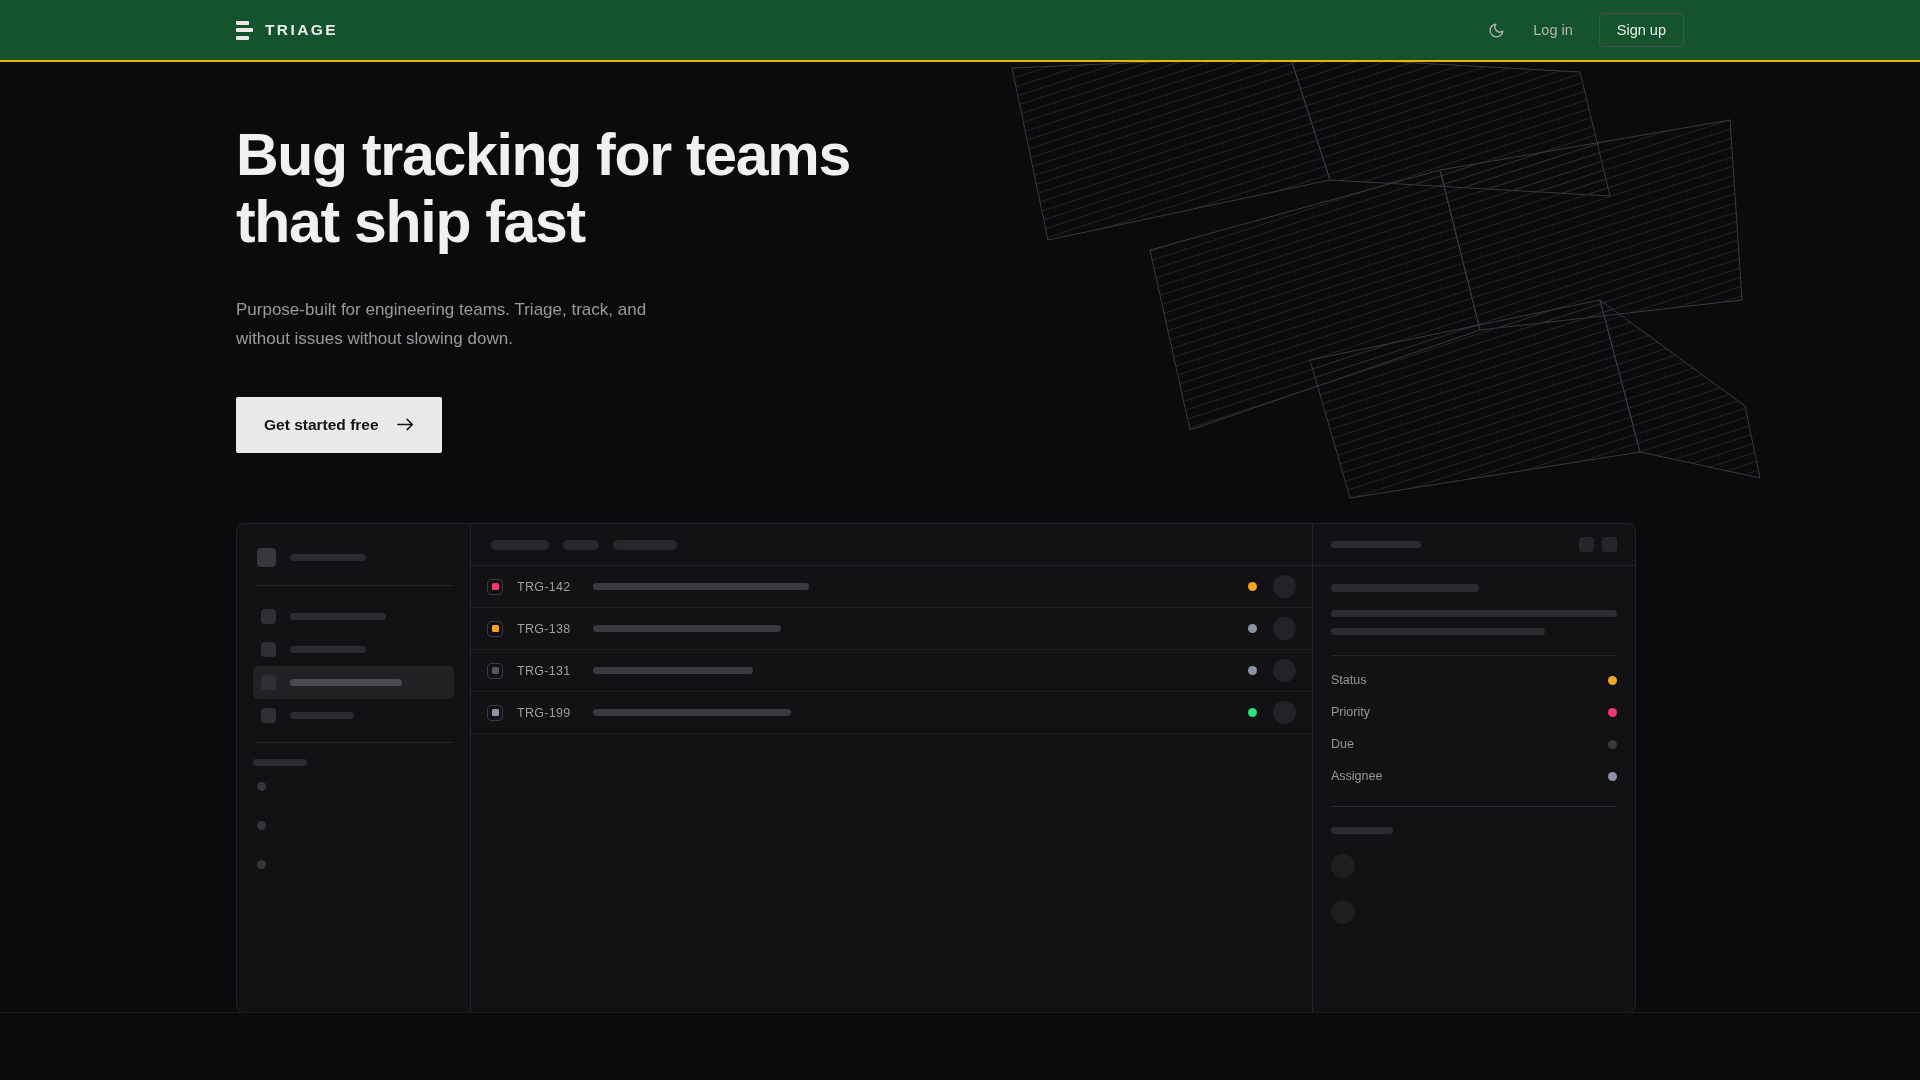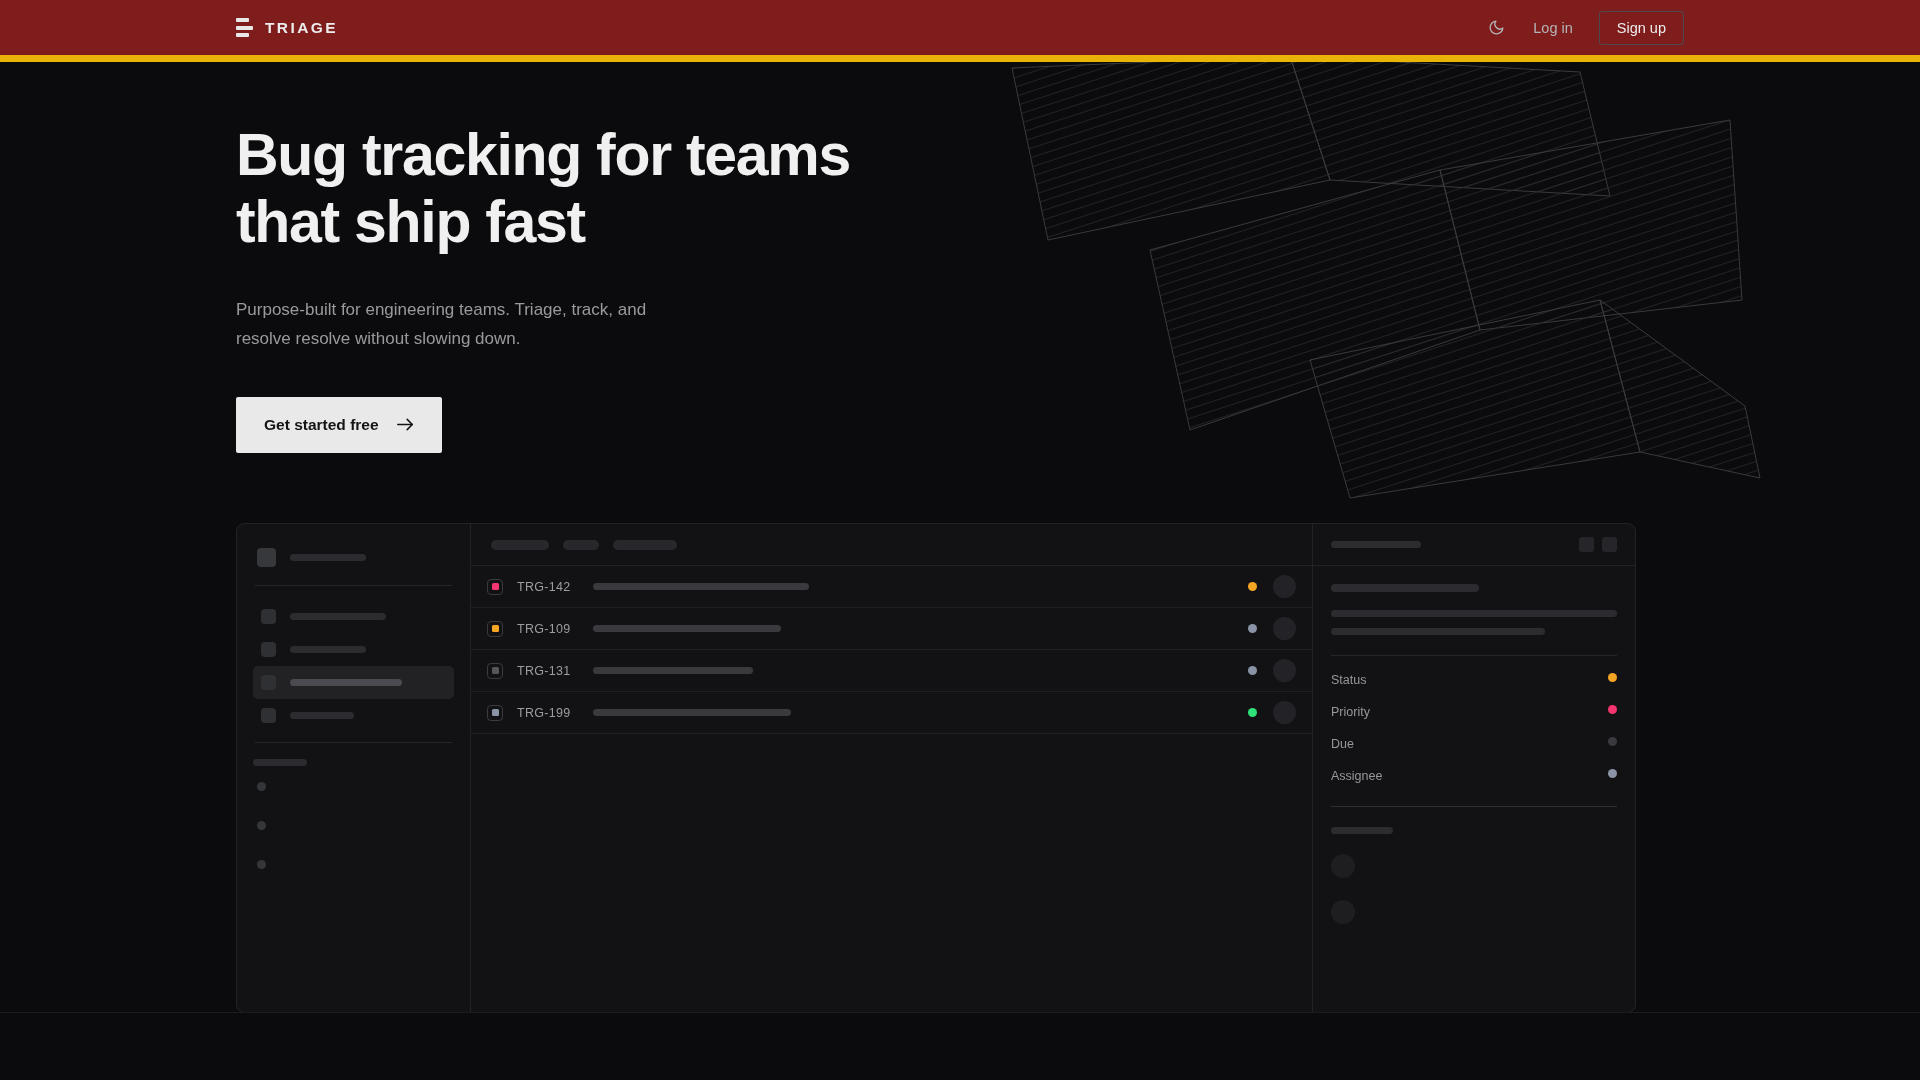--- a/index.html
+++ b/index.html
@@ -27,22 +27,22 @@
     pointer-events: none;
     z-index: 0;
   }
 
   
   .topbar {
     position: absolute;
     top: 0; left: 0;
     width: 1920px;
     height: 62px;
-    background: #7f1d1d;
-    border-bottom: 7px solid #eab308;
+    background: #14532d;
+    border-bottom: 2px solid #eab308;
     display: flex;
     align-items: center;
     z-index: 5;
   }
 
   .brand {
     position: absolute;
     left: 236px;
     display: flex;
     align-items: center;
@@ -259,21 +259,21 @@
     border-bottom: 1px solid #232327;
     display: flex; align-items: center;
     padding: 0 18px;
   }
   .dt-head-actions { margin-left: auto; display: flex; gap: 8px; }
   .dt-icon-btn { width: 15px; height: 15px; border-radius: 3px; background: #26262a; cursor: pointer; }
   .dt-body { padding: 18px; }
   .dt-lines { margin-top: 18px; display: flex; flex-direction: column; gap: 11px; }
   .dt-divider { height: 1px; background: #262629; margin: 20px 0 8px 0; }
   .dt-field {
-    display: flex; justify-content: space-between;
+    display: flex; align-items: center; justify-content: space-between;
     padding: 9px 0;
   }
   .dt-field-label { color: #97979a; font-size: 12.5px; }
   .dt-field-dot { width: 9px; height: 9px; border-radius: 50%; }
   .dt-foot-divider { height: 1px; background: #2f2f33; margin: 14px 0 20px 0; }
   .dt-avatars { display: flex; flex-direction: column; gap: 22px; margin-top: 20px; }
   .dt-avatar { width: 24px; height: 24px; border-radius: 50%; background: #1e1e21; }
 
   .bottom-rule {
     position: absolute;
@@ -322,21 +322,21 @@
       </span>
       <span class="nav-login">Log in</span>
       <button class="nav-signup">Sign up</button>
     </div>
   </div>
 
   <div class="hero">
     <h1 class="hero-title">Bug tracking for teams
 that ship fast</h1>
     <p class="hero-sub">Purpose-built for engineering teams. Triage, track, and
-resolve resolve without slowing down.</p>
+without issues without slowing down.</p>
     <button class="hero-cta">
       <span>Get started free</span>
       <svg width="17" height="13" viewBox="0 0 20 14" fill="none" stroke="#141416" stroke-width="1.8" stroke-linecap="round" stroke-linejoin="round">
         <line x1="1" y1="7" x2="18" y2="7"></line>
         <polyline points="12,1 18,7 12,13"></polyline>
       </svg>
     </button>
   </div>
 
   <div class="mock">
@@ -391,21 +391,21 @@
             <span class="row-title" style="width: 216px;"></span>
             <span class="row-right">
               <span class="status-dot" style="background: rgb(245, 165, 36);"></span>
               <span class="avatar-circle"></span>
             </span>
           </div>
           <div class="mk-row">
             <span class="badge">
               <i style="background: rgb(245, 165, 36);"></i>
             </span>
-            <span class="row-id">TRG-109</span>
+            <span class="row-id">TRG-138</span>
             <span class="row-title" style="width: 188px;"></span>
             <span class="row-right">
               <span class="status-dot" style="background: rgb(139, 148, 166);"></span>
               <span class="avatar-circle"></span>
             </span>
           </div>
           <div class="mk-row">
             <span class="badge">
               <i style="background: rgb(85, 85, 90);"></i>
             </span>

